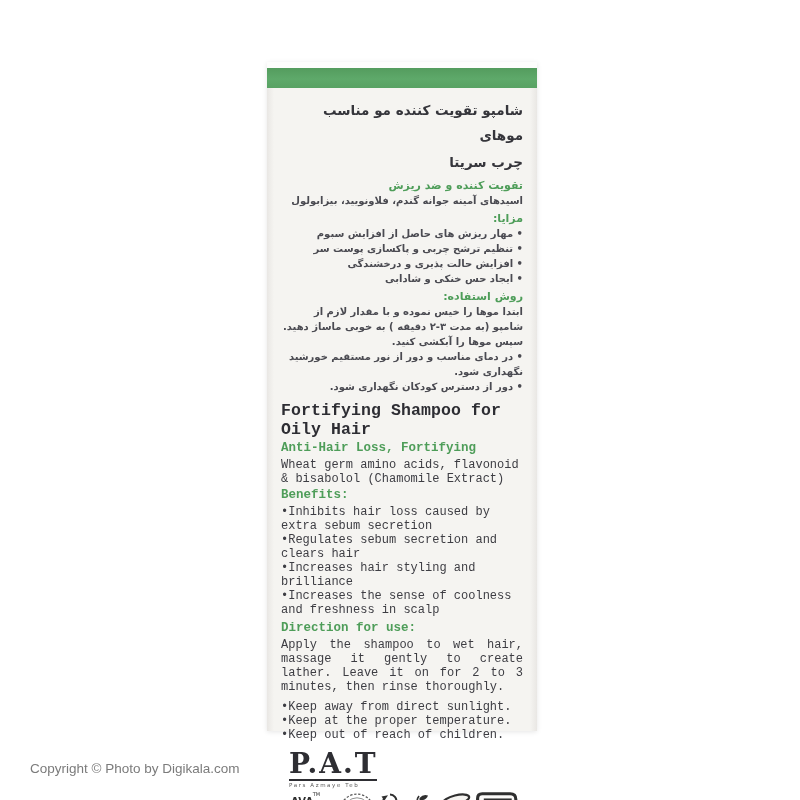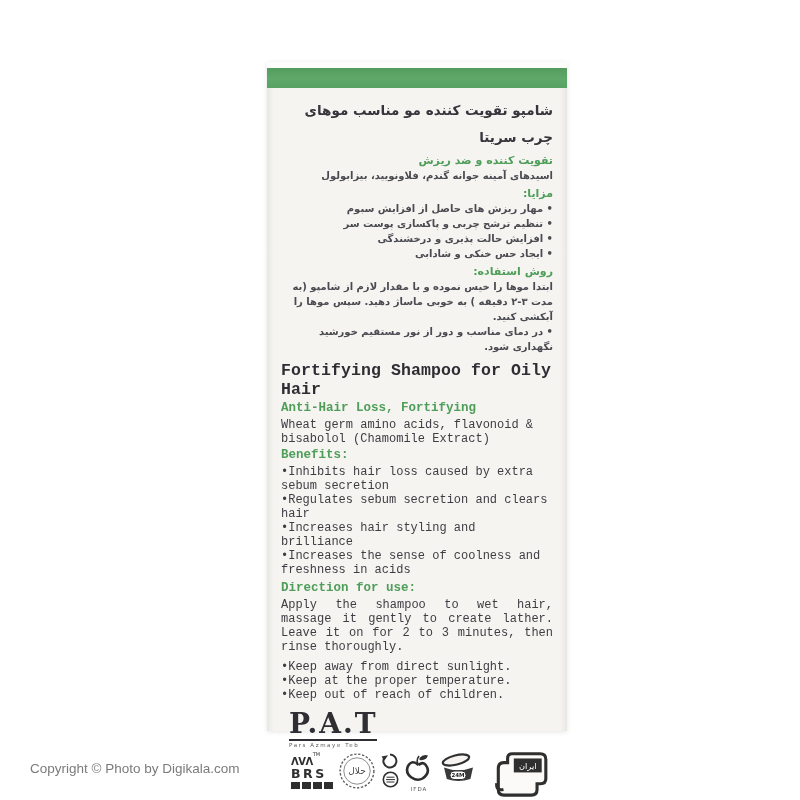--- a/index.html
+++ b/index.html
@@ -2,21 +2,21 @@
 <html><head>
 <meta charset="utf-8">
 <style>
   html,body{margin:0;padding:0;}
   body{
     width:800px;height:800px;background:#ffffff;position:relative;overflow:hidden;
     font-family:"DejaVu Sans",sans-serif;
   }
   
   .box{
-    position:absolute;left:267px;top:62px;width:300px;height:669px;
+    position:absolute;left:267px;top:62px;width:270px;height:669px;
     background:linear-gradient(90deg,#e9e7e4 0,#f5f4f1 7px,#f5f4f1 calc(100% - 7px),#e9e7e4 100%);
     box-shadow:0 1px 5px rgba(0,0,0,.10);
   }
   .box-top-strip{height:6px;background:#fdfdfc;}
   .green-band{height:20px;background:linear-gradient(180deg,#549c5e 0,#5ea96a 55%,#58a263 100%);}
   .inner{padding:8px 14px 0 14px;}
 
   
   .fa{direction:rtl;text-align:right;color:#46464c;}
   .fa-title{font-size:13.5px;font-weight:bold;line-height:25px;color:#35353b;margin-top:2px;}
@@ -71,33 +71,34 @@
       <div class="fa-list">
           <div class="li">• مهار ریزش های حاصل از افزایش سبوم</div>
           <div class="li">• تنظیم ترشح چربی و پاکسازی پوست سر</div>
           <div class="li">• افزایش حالت پذیری و درخشندگی</div>
           <div class="li">• ایجاد حس خنکی و شادابی</div>
         </div>
       <div class="fa-green">روش استفاده:</div>
       <div class="fa-body">ابتدا موها را خیس نموده و با مقدار لازم از شامپو (به مدت ۳-۲ دقیقه ) به خوبی ماساژ دهید. سپس موها را آبکشی کنید.</div>
       <div class="fa-list">
           <div class="li">• در دمای مناسب و دور از نور مستقیم خورشید نگهداری شود.</div>
+          <div class="li">• دور از دسترس کودکان نگهداری شود.</div>
         </div>
     </div>
 
     <div class="en">
       <div class="en-title">Fortifying Shampoo for Oily Hair</div>
       <div class="en-green">Anti-Hair Loss, Fortifying</div>
       <div class="en-body mt2">Wheat germ amino acids, flavonoid &amp; bisabolol (Chamomile Extract)</div>
       <div class="en-green mt2">Benefits:</div>
       <div class="en-list mt2">
           <div class="li">•Inhibits hair loss caused by extra sebum secretion</div>
           <div class="li">•Regulates sebum secretion and clears hair</div>
           <div class="li">•Increases hair styling and brilliance</div>
-          <div class="li">•Increases the sense of coolness and freshness in acids</div>
+          <div class="li">•Increases the sense of coolness and freshness in scalp</div>
         </div>
       <div class="en-green mt4">Direction for use:</div>
       <div class="en-body en-para mt2">Apply the shampoo to wet hair, massage it gently to create lather. Leave it on for 2 to 3 minutes, then rinse thoroughly.</div>
       <div class="en-list mt6">
           <div class="li">•Keep away from direct sunlight.</div>
           <div class="li">•Keep at the proper temperature.</div>
           <div class="li">•Keep out of reach of children.</div>
         </div>
     </div>
 

